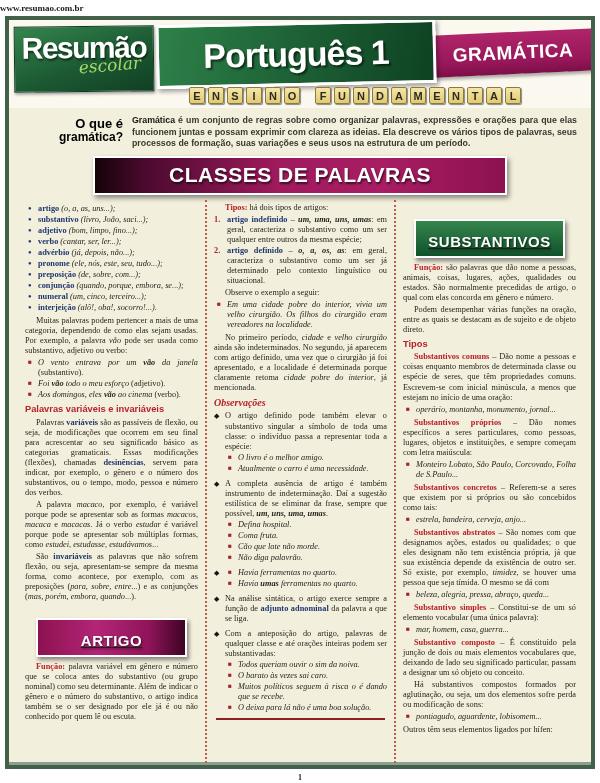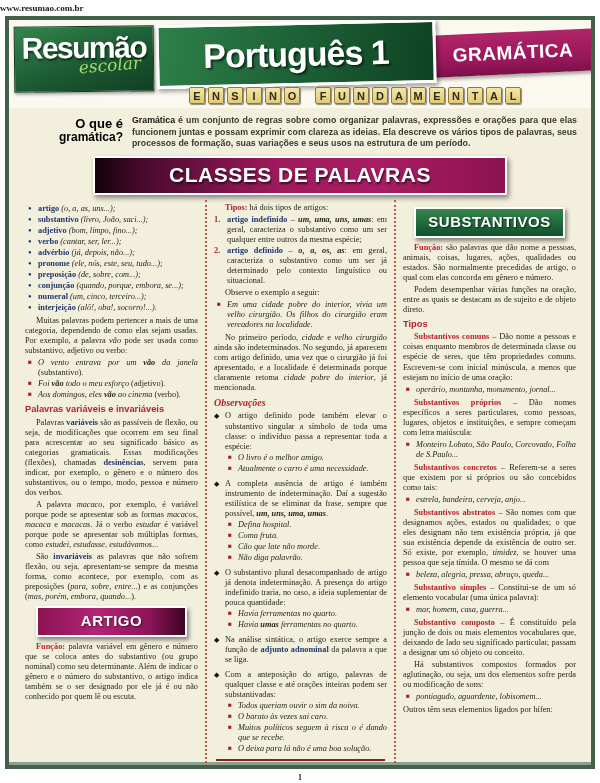--- a/index.html
+++ b/index.html
@@ -83,22 +83,22 @@
   ol.blk-num li::before { content:counter(n) "."; position:absolute; left:0; top:0;
         color:#b5222b; font-weight:bold; }
 
   ul.blk-dia { list-style:none; margin:2px 0; padding:0; }
   ul.blk-dia > li { position:relative; padding-left:11px; margin-bottom:5px; }
   ul.blk-dia > li::before { content:'◆'; position:absolute; left:0; top:1px; font-size:7px; color:#161616; }
   .dia-text { text-align:justify; }
 
   .blk-rule { border-top:2px solid #8e1f1f; margin:5px 2px 0; }
 
-  .col-banner { display:block; width:87%; margin:4px auto 5px; padding:4px 0 5px; text-align:center;
-        border:2px solid #fff; box-shadow:2px 3px 4px rgba(0,0,0,.45); }
+  .col-banner { display:block; width:87%; margin:16px auto 5px; padding:12px 0 5px; text-align:center;
+        border:2px solid #fff; box-shadow:2px 3px 4px rgba(0,0,0,.45);text-decoration:underline; }
   .col-banner span { font-family:"Liberation Sans",sans-serif; font-weight:bold; font-size:15px;
         color:#fff; letter-spacing:.5px; text-shadow:1px 1px 2px rgba(0,0,0,.6); }
   .col-banner.magenta { background:linear-gradient(90deg,#8c1250,#b32577 40%,#90155a 75%,#3d0423); }
   .col-banner.green   { background:linear-gradient(180deg,#35854d,#10522b); }
 
   .s-b   { font-weight:bold; }
   .s-i   { font-style:italic; }
   .s-bi  { font-weight:bold; font-style:italic; }
   .s-red { color:#b5222b; font-weight:bold; }
   .s-navy{ color:#20386e; font-weight:bold; }
@@ -208,21 +208,20 @@
           <li>
             <div class="dia-text"><span>A completa ausência de artigo é também instrumento de indeterminação. Daí a sugestão estilística de se eliminar da frase, sempre que possível, </span><span class="s-bi">um, uns, uma, umas</span><span>.</span></div>
             <ul class="blk-list sq sub">
               <li><span class="s-i">Defina hospital.</span></li>
               <li><span class="s-i">Coma fruta.</span></li>
               <li><span class="s-i">Cão que late não morde.</span></li>
               <li><span class="s-i">Não diga palavrão.</span></li>
             </ul>
           </li>
           <li>
-            <div class="dia-text"><span>O substantivo plural desacompanhado de artigo já denota indeterminação. A presença do artigo indefinido traria, no caso, a ideia suplementar de pouca quantidade:</span></div>
             <ul class="blk-list sq sub">
               <li><span class="s-i">Havia ferramentas no quarto.</span></li>
               <li><span class="s-i">Havia </span><span class="s-bi">umas</span><span class="s-i"> ferramentas no quarto.</span></li>
             </ul>
           </li>
           <li>
             <div class="dia-text"><span>Na análise sintática, o artigo exerce sempre a função de </span><span class="s-navy">adjunto adnominal</span><span> da palavra a que se liga.</span></div>
           </li>
           <li>
             <div class="dia-text"><span>Com a anteposição do artigo, palavras de qualquer classe e até orações inteiras podem ser substantivadas:</span></div>

